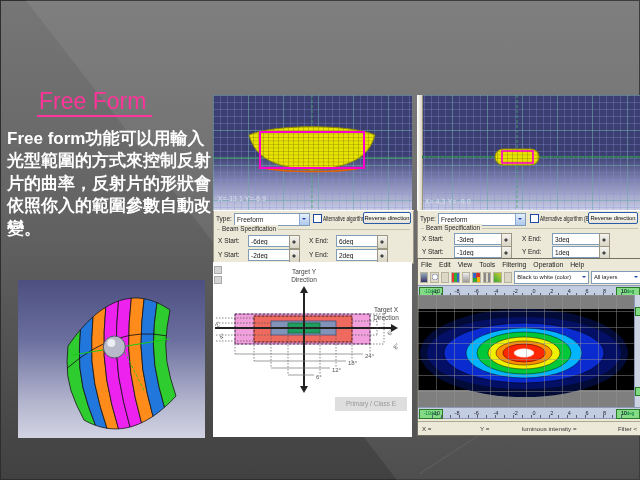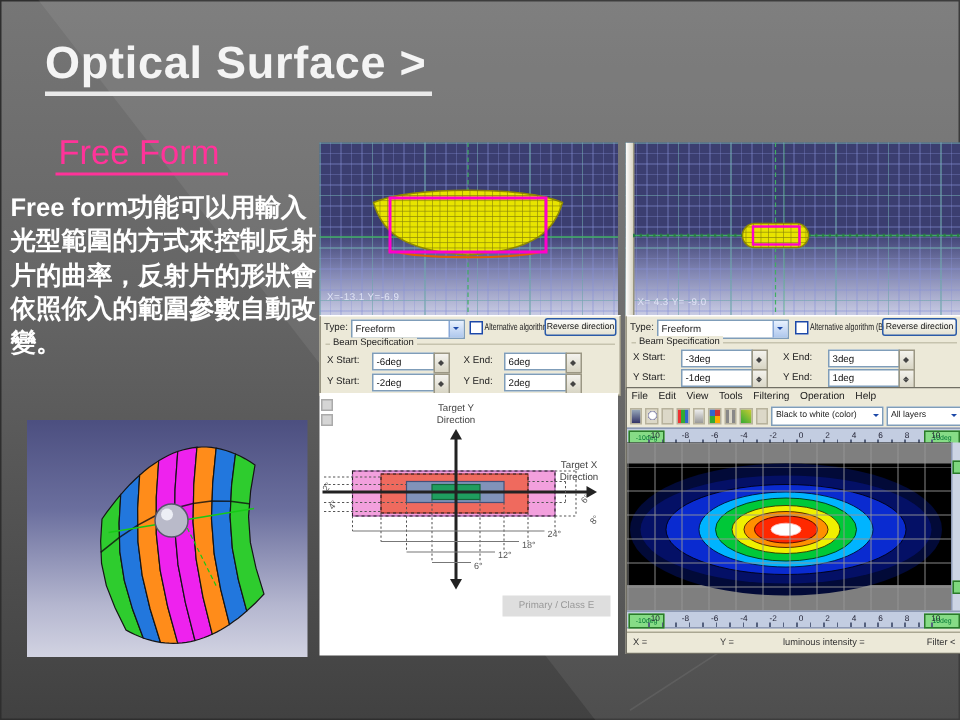--- a/index.html
+++ b/index.html
@@ -96,21 +96,20 @@
     border-top:1px solid #aaa792;font-size:6.2px;color:#333;}
   .pstatus span{position:absolute;top:3px;}
 </style>
 </head>
 <body>
 
 <div class="slide">
   <div class="diag-light"></div>
   <div class="corner-streak" style="left:420px;top:473px"></div>
 
-  <div class="abs page-title">Optical Surface &gt;</div>
   <div class="abs freeform-tag">Free Form</div>
   <div class="abs body-text">Free form功能可以用輸入光型範圍的方式來控制反射片的曲率，反射片的形狀會依照你入的範圍參數自動改變。</div>
 
   <div class="abs catia">
     <svg id="catia-svg" width="187" height="158" viewBox="0 0 187 158">
       <g id="catia-stripes">
           <polygon points="50.0,66.0 53.1,61.6 56.3,57.4 59.4,53.4 62.5,49.7 61.4,68.8 61.9,87.9 64.9,107.1 70.4,126.2 77.5,145.3 77.5,145.3 74.6,144.2 71.8,143.0 68.9,141.6 66.0,140.0 58.7,125.2 52.9,110.4 49.7,95.6 49.1,80.8" fill="#2ecc2e" stroke="#151515" stroke-width="0.8"></polygon>
           <polygon points="62.5,49.7 65.7,46.1 68.8,42.8 72.0,39.7 75.1,36.8 73.8,59.0 74.0,81.3 76.8,103.6 82.1,126.0 89.0,148.3 89.0,148.3 86.1,147.7 83.3,147.1 80.4,146.3 77.5,145.3 70.4,126.2 64.9,107.1 61.9,87.9 61.4,68.8" fill="#2277dd" stroke="#151515" stroke-width="0.8"></polygon>
           <polygon points="75.1,36.8 78.3,34.0 81.4,31.5 84.6,29.3 87.8,27.2 86.2,51.5 86.2,75.8 88.8,100.2 93.8,124.5 100.5,148.8 100.5,148.8 97.6,148.9 94.8,148.8 91.9,148.6 89.0,148.3 82.1,126.0 76.8,103.6 74.0,81.3 73.8,59.0" fill="#ff8c1a" stroke="#151515" stroke-width="0.8"></polygon>
           <polygon points="87.8,27.2 91.0,25.3 94.1,23.7 97.3,22.2 100.5,21.0 98.7,46.2 98.4,71.4 100.7,96.6 105.6,121.8 112.0,147.0 112.0,147.0 109.1,147.7 106.3,148.2 103.4,148.6 100.5,148.8 93.8,124.5 88.8,100.2 86.2,75.8 86.2,51.5" fill="#ee22ee" stroke="#151515" stroke-width="0.8"></polygon>

